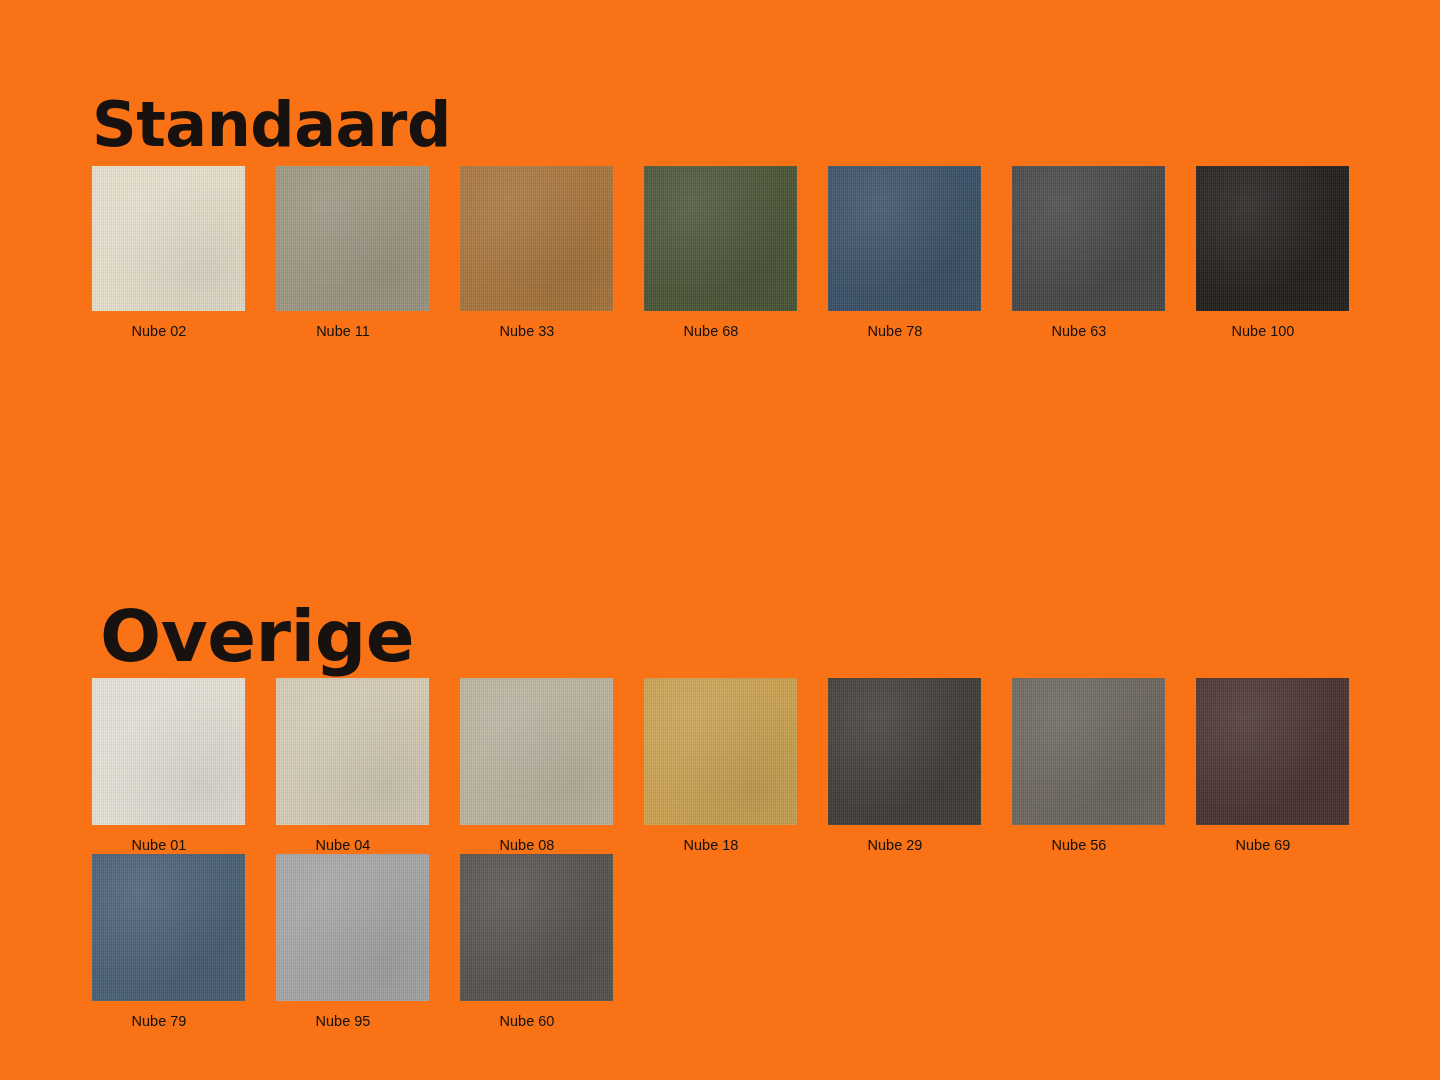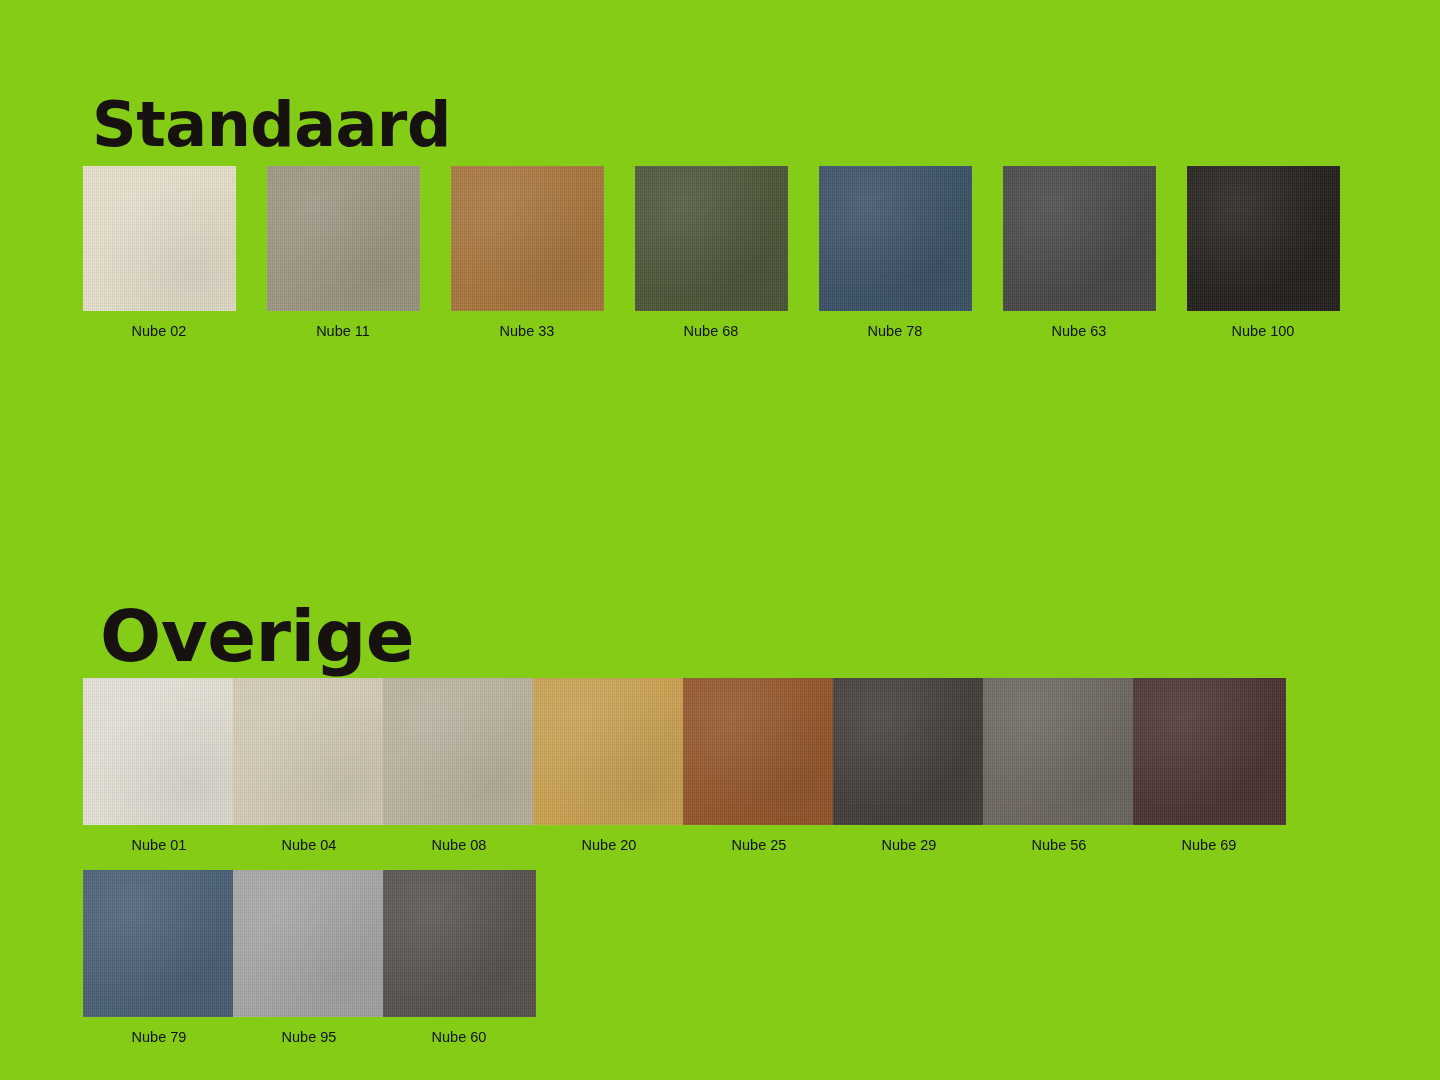--- a/index.html
+++ b/index.html
@@ -13,21 +13,21 @@
     font-family: "Liberation Sans", sans-serif;
     color: #1a1a1a;
     overflow: hidden;
     position: relative;
   }
 
   .page {
     position: relative;
     width: 1440px;
     height: 1080px;
-    background: #84cc16;
+    background: #f97316;
   }
 
   .section-heading {
     font-family: "DejaVu Sans", sans-serif;
     font-weight: 700;
     color: #17120f;
     letter-spacing: -0.5px;
     line-height: 1;
     white-space: nowrap;
   }
@@ -49,27 +49,26 @@
   .swatch-grid {
     position: absolute;
     left: 92px;
     display: flex;
     flex-wrap: wrap;
     column-gap: 50px;
     row-gap: 0px;
   }
 
   #grid-standaard { top: 166px; width: 1260px; }
-  #grid-overige   { top: 678px; width: 1260px; gap: 16px; }
+  #grid-overige   { top: 678px; width: 1260px; }
 
   .swatch-cell {
     width: 134px;
     display: flex;
     flex-direction: column;
-    align-items: center;
   }
 
   .swatch-chip {
     width: 153px;
     height: 145px;
     position: relative;
     overflow: hidden;
   }
 
   #grid-overige .swatch-chip { height: 147px; }
@@ -153,25 +152,21 @@
       <div class="swatch-cell">
         <div class="swatch-chip" style="background-color: rgb(214, 205, 184);"></div>
         <div class="swatch-label">Nube 04</div>
       </div>
       <div class="swatch-cell">
         <div class="swatch-chip" style="background-color: rgb(189, 181, 161);"></div>
         <div class="swatch-label">Nube 08</div>
       </div>
       <div class="swatch-cell">
         <div class="swatch-chip" style="background-color: rgb(204, 163, 81);"></div>
-        <div class="swatch-label">Nube 20</div>
-      </div>
-      <div class="swatch-cell">
-        <div class="swatch-chip" style="background-color: rgb(149, 86, 42);"></div>
-        <div class="swatch-label">Nube 25</div>
+        <div class="swatch-label">Nube 18</div>
       </div>
       <div class="swatch-cell">
         <div class="swatch-chip" style="background-color: rgb(65, 61, 57);"></div>
         <div class="swatch-label">Nube 29</div>
       </div>
       <div class="swatch-cell">
         <div class="swatch-chip" style="background-color: rgb(109, 103, 96);"></div>
         <div class="swatch-label">Nube 56</div>
       </div>
       <div class="swatch-cell">

